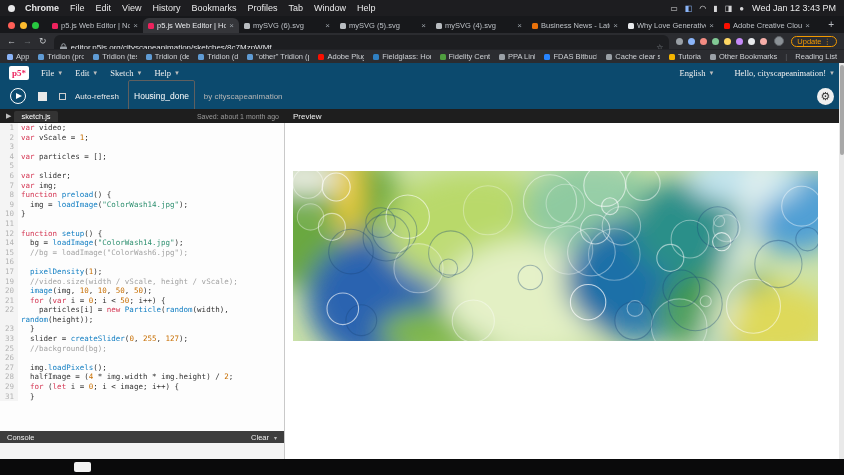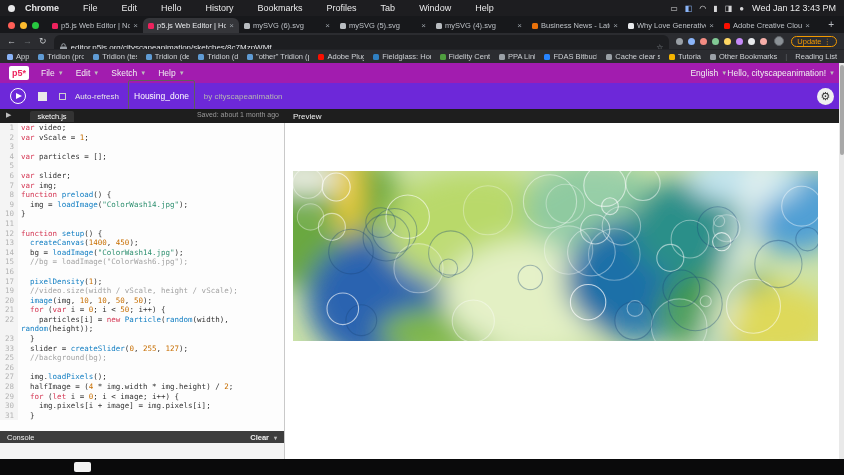--- a/index.html
+++ b/index.html
@@ -4,21 +4,21 @@
 <title>p5.js Web Editor</title>
 <style>
   * { margin:0; padding:0; box-sizing:border-box; }
   html,body { width:844px; height:475px; overflow:hidden; }
   body { font-family:"Liberation Sans", sans-serif; background:#000; }
   .screen { position:relative; width:844px; height:475px; background:#101010; display:flex; flex-direction:column; }
 
   
   .menubar { height:16px; background:#1d1d20; color:#e9e9ea; display:flex; align-items:center; font-size:9px; padding:0 8px; flex:0 0 auto; }
   .apple { width:7px; height:7px; background:#e9e9ea; border-radius:50%; margin-right:10px; flex:0 0 auto; }
-  .menu-items { display:flex; gap:24px; align-items:center; white-space:nowrap; }
+  .menu-items { display:flex; gap:11px; align-items:center; white-space:nowrap; }
   .menu-items .mi:first-child { font-weight:bold; }
   .menu-right { margin-left:auto; display:flex; align-items:center; gap:8px; }
   .status-icons { display:flex; gap:7px; align-items:center; font-size:8px; color:#d6d6d8; }
   .clock { white-space:nowrap;text-align:right; }
 
   
   .tabstrip { height:17px; background:#17181b; display:flex; align-items:flex-end; padding:0 4px; flex:0 0 auto; }
   .traffic { display:flex; gap:5px; align-items:center; margin:0 8px 4px 4px; }
   .traffic span { width:7px; height:7px; border-radius:50%; display:block; }
   .tl-close { background:#ff5f57; } .tl-min { background:#febc2e; } .tl-zoom { background:#28c840; }
@@ -46,52 +46,52 @@
 
   
   .bmrow { height:14px; background:#2b2c30; border-top:1px solid #222327; display:flex; align-items:center; padding:0 7px; gap:9px; font-size:7.5px; color:#cdd0d4; flex:0 0 auto; overflow:hidden; }
   .bm { display:flex; align-items:center; gap:3px; white-space:nowrap; min-width:0; overflow:hidden; }
   .bm .bfav { width:6px; height:6px; border-radius:1.5px; flex:0 0 auto; }
   .bmright { margin-left:auto; display:flex; gap:8px; align-items:center; white-space:nowrap; flex:0 0 auto;text-align:center; }
   .bm-sep { color:#5f6368; }
 
   
   .p5app { flex:1 1 auto; display:flex; flex-direction:column; position:relative; background:#141414; min-height:0; }
-  .p5nav { height:20px; background:#a21caf; display:flex; align-items:center; padding:0 9px; gap:12px; color:#f0f0f0; font-size:8.5px; flex:0 0 auto; }
+  .p5nav { height:20px; background:#0c4a6e; display:flex; align-items:center; padding:0 9px; gap:12px; color:#f0f0f0; font-size:8.5px; flex:0 0 auto;font-family:Liberation Serif, serif; }
   .p5logo { width:20px; height:14px; background:#fff; border-radius:2px; color:#ed225d; font-weight:bold; font-size:9px; display:flex; align-items:center; justify-content:center; }
   .p5menu { display:flex; align-items:center; gap:3px; }
   .caret { font-size:6px; color:#bdbdbd; }
-  .p5nav-right { margin-left:auto; display:flex; align-items:center; gap:0; }
-  .p5toolbar { height:26px; background:#6d28d9; display:flex; align-items:center; padding:0 10px; gap:9px; flex:0 0 auto; }
+  .p5nav-right { margin-left:auto; display:flex; align-items:center; gap:20px; }
+  .p5toolbar { height:26px; background:#0c4a6e; display:flex; align-items:center; padding:0 10px; gap:9px; flex:0 0 auto; }
   .playbtn { width:16px; height:16px; border:1.4px solid #fff; border-radius:50%; display:flex; align-items:center; justify-content:center; }
   .playbtn .tri { width:0; height:0; border-left:6px solid #fff; border-top:3.5px solid transparent; border-bottom:3.5px solid transparent; margin-left:1px; }
   .stopbtn { width:9px; height:9px; background:#e9e9e9; margin:0 3px; }
   .chk { width:7px; height:7px; border:1px solid #cfcfcf; background:transparent; }
   .tlabel-sm { color:#e8e8e8; font-size:8px; white-space:nowrap; }
   .sketchname { color:#fff; font-size:8.5px; border:1px solid #5f5f5f; border-radius:2px; padding:10px 5px; white-space:nowrap; }
   .byline { color:#b5b5b5; font-size:8px; white-space:nowrap; }
   .gearbtn { margin-left:auto; width:17px; height:17px; background:#f0f0f0; border-radius:50%; display:flex; align-items:center; justify-content:center; color:#333; font-size:11px; line-height:1; }
   .p5filetabs { height:14px; background:#1e1e1e; display:flex; align-items:center; font-size:7.5px; color:#cfcfcf; flex:0 0 auto; }
-  .ft-left { width:285px; display:flex; padding:0 6px; gap:19px; flex:0 0 auto; }
+  .ft-left { width:285px; display:flex; align-items:center; padding:0 6px; gap:3px; flex:0 0 auto; }
   .ft-chevron { color:#bdbdbd; font-size:7px; }
   .filetab { background:#333; color:#fff; padding:1px 7px; border-radius:2px 2px 0 0; white-space:nowrap; }
   .saved { margin-left:auto; color:#9a9a9a; font-size:7px; white-space:nowrap; }
   .previewlabel { margin-left:8px; color:#f0f0f0; font-size:8px; }
 
   
   .main { flex:1 1 auto; display:flex; min-height:0; }
   .code-pane { width:285px; flex:0 0 auto; background:#fdfdfd; display:flex; flex-direction:column; border-right:1px solid #c9c9c9; min-height:0; }
   .code-lines { flex:1 1 auto; overflow:hidden; font-family:"DejaVu Sans Mono", monospace; font-size:7.5px; line-height:9.6px; }
   .code-line { display:flex; }
   .ln { width:18px; flex:0 0 auto; text-align:right; padding-right:4px; color:#b3b3b3; background:#f4f4f4; user-select:none; }
   .code-text { flex:1 1 auto; white-space:pre-wrap; word-break:normal; padding-left:3px; color:#333; min-height:9.6px; }
   .tok-k { color:#d43552; } .tok-f { color:#0f7dc2; } .tok-s { color:#2d8f6f; }
   .tok-n { color:#c76e00; } .tok-c { color:#a3a3a3; } .tok-p { color:#333; }
   .console-bar { height:12px; background:#3d3d3d; display:flex; align-items:center; padding:0 7px; color:#f0f0f0; font-size:7.5px; flex:0 0 auto; }
-  .console-right { margin-left:auto; display:flex; align-items:center; gap:5px;font-weight:bold; }
+  .console-right { margin-left:auto; display:flex; align-items:center; gap:5px; }
   .console-out { height:16px; background:#f4f4f4; flex:0 0 auto; }
   .preview-pane { flex:1 1 auto; background:#fff; position:relative; min-width:0; }
   .artwrap { position:absolute; left:8px; top:48px; width:525px; height:170px; }
   .artwrap svg { width:100%; height:100%; display:block; }
 
   
   .page-scrollbar { position:absolute; right:0; top:0; bottom:0; width:5px; background:#e9e9e9; }
   .page-scrollbar .thumb { position:absolute; top:2px; right:0.5px; width:4px; height:90px; background:#a8a8a8; border-radius:2px; }
 
   
@@ -102,21 +102,21 @@
 <body>
 
 <div class="screen">
 
   <div class="menubar">
     <span class="apple"></span>
     <div class="menu-items">
         <span class="mi">Chrome</span>
         <span class="mi">File</span>
         <span class="mi">Edit</span>
-        <span class="mi">Hello</span>
+        <span class="mi">View</span>
         <span class="mi">History</span>
         <span class="mi">Bookmarks</span>
         <span class="mi">Profiles</span>
         <span class="mi">Tab</span>
         <span class="mi">Window</span>
         <span class="mi">Help</span>
       </div>
     <div class="menu-right">
       <div class="status-icons">
           <span class="sicon" style="color: rgb(214, 214, 216);">▭</span>
@@ -379,24 +379,20 @@
             </div>
             <div class="code-line">
               <span class="ln">11</span>
               <span class="code-text"></span>
             </div>
             <div class="code-line">
               <span class="ln">12</span>
               <span class="code-text"><span class="tok-k">function</span><span class="tok-p"> </span><span class="tok-f">setup</span><span class="tok-p">() {</span></span>
             </div>
             <div class="code-line">
-              <span class="ln">13</span>
-              <span class="code-text"><span class="tok-p">  </span><span class="tok-f">createCanvas</span><span class="tok-p">(</span><span class="tok-n">1400</span><span class="tok-p">, </span><span class="tok-n">450</span><span class="tok-p">);</span></span>
-            </div>
-            <div class="code-line">
               <span class="ln">14</span>
               <span class="code-text"><span class="tok-p">  bg = </span><span class="tok-f">loadImage</span><span class="tok-p">(</span><span class="tok-s">"ColorWash14.jpg"</span><span class="tok-p">);</span></span>
             </div>
             <div class="code-line">
               <span class="ln">15</span>
               <span class="code-text"><span class="tok-c">  //bg = loadImage("ColorWash6.jpg");</span></span>
             </div>
             <div class="code-line">
               <span class="ln">16</span>
               <span class="code-text"></span>
@@ -441,24 +437,20 @@
               <span class="ln">27</span>
               <span class="code-text"><span class="tok-p">  img.</span><span class="tok-f">loadPixels</span><span class="tok-p">();</span></span>
             </div>
             <div class="code-line">
               <span class="ln">28</span>
               <span class="code-text"><span class="tok-p">  halfImage = (</span><span class="tok-n">4</span><span class="tok-p"> * img.width * img.height) / </span><span class="tok-n">2</span><span class="tok-p">;</span></span>
             </div>
             <div class="code-line">
               <span class="ln">29</span>
               <span class="code-text"><span class="tok-p">  </span><span class="tok-k">for</span><span class="tok-p"> (</span><span class="tok-k">let</span><span class="tok-p"> i = </span><span class="tok-n">0</span><span class="tok-p">; i &lt; image; i++) {</span></span>
-            </div>
-            <div class="code-line">
-              <span class="ln">30</span>
-              <span class="code-text"><span class="tok-p">    img.pixels[i + image] = img.pixels[i];</span></span>
             </div>
             <div class="code-line">
               <span class="ln">31</span>
               <span class="code-text"><span class="tok-p">  }</span></span>
             </div>
           </div>
         <div class="console-bar">
           <span>Console</span>
           <span class="console-right">
             <span>Clear</span>

